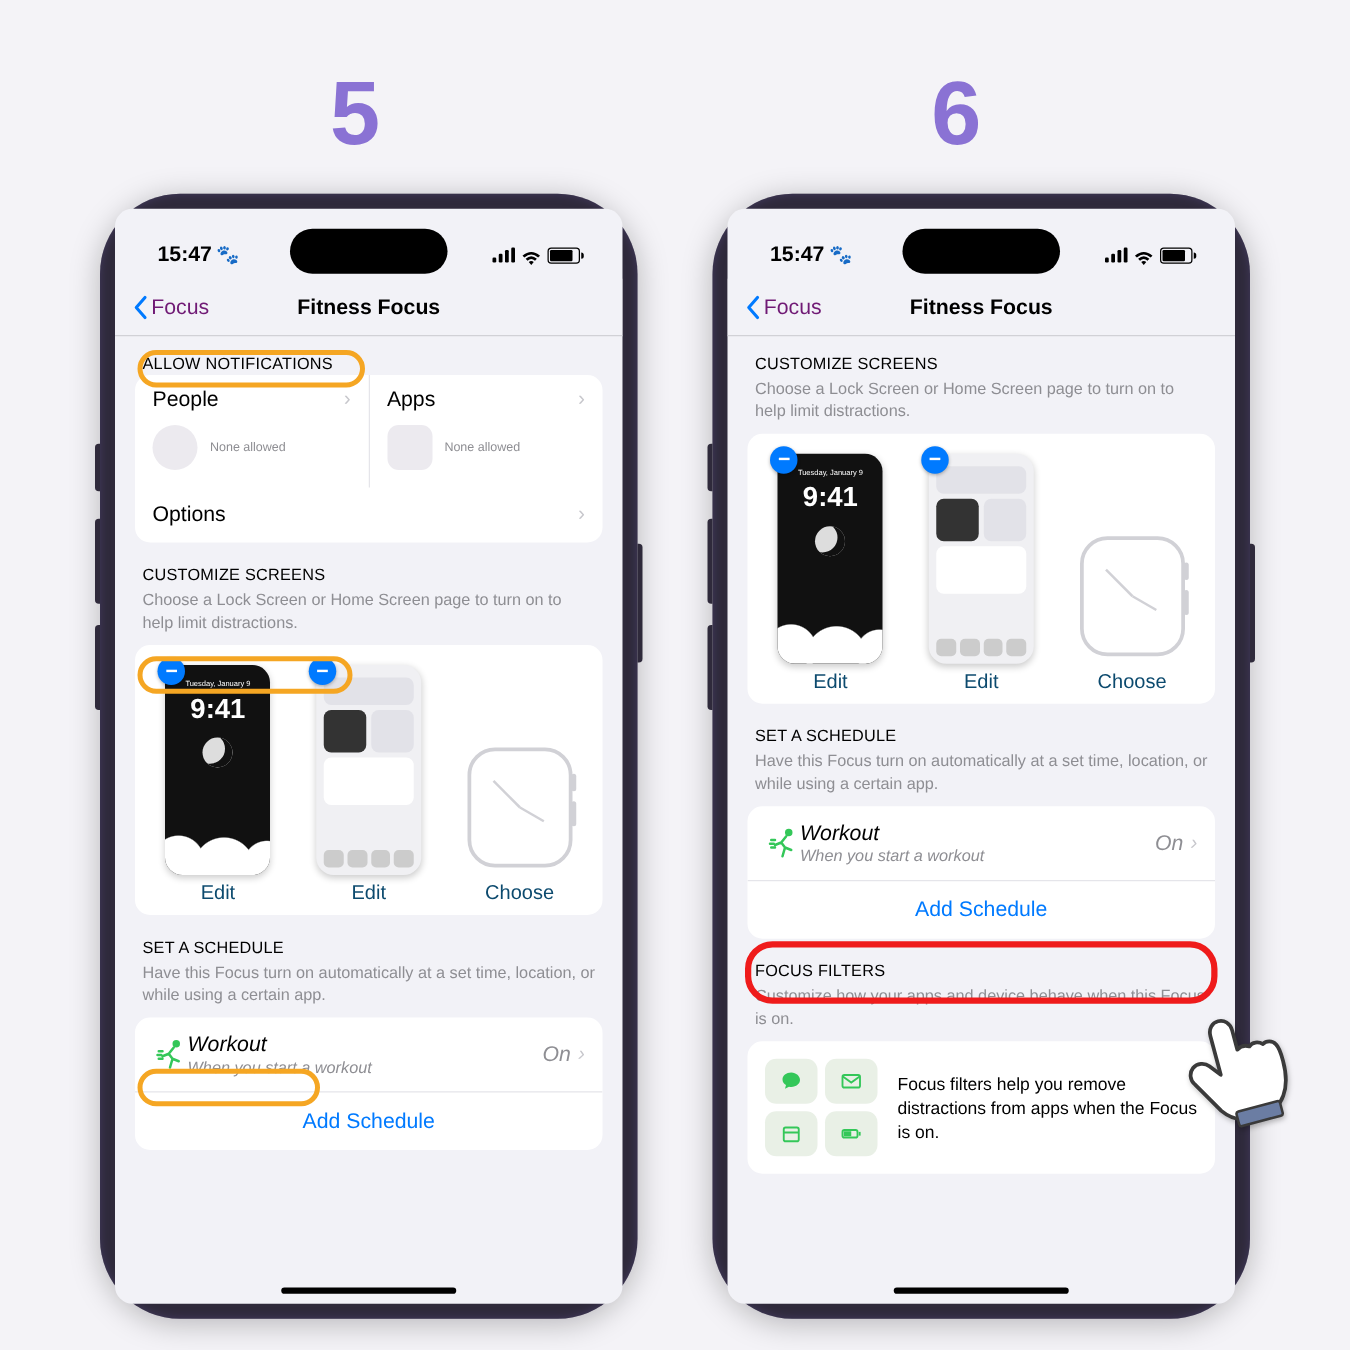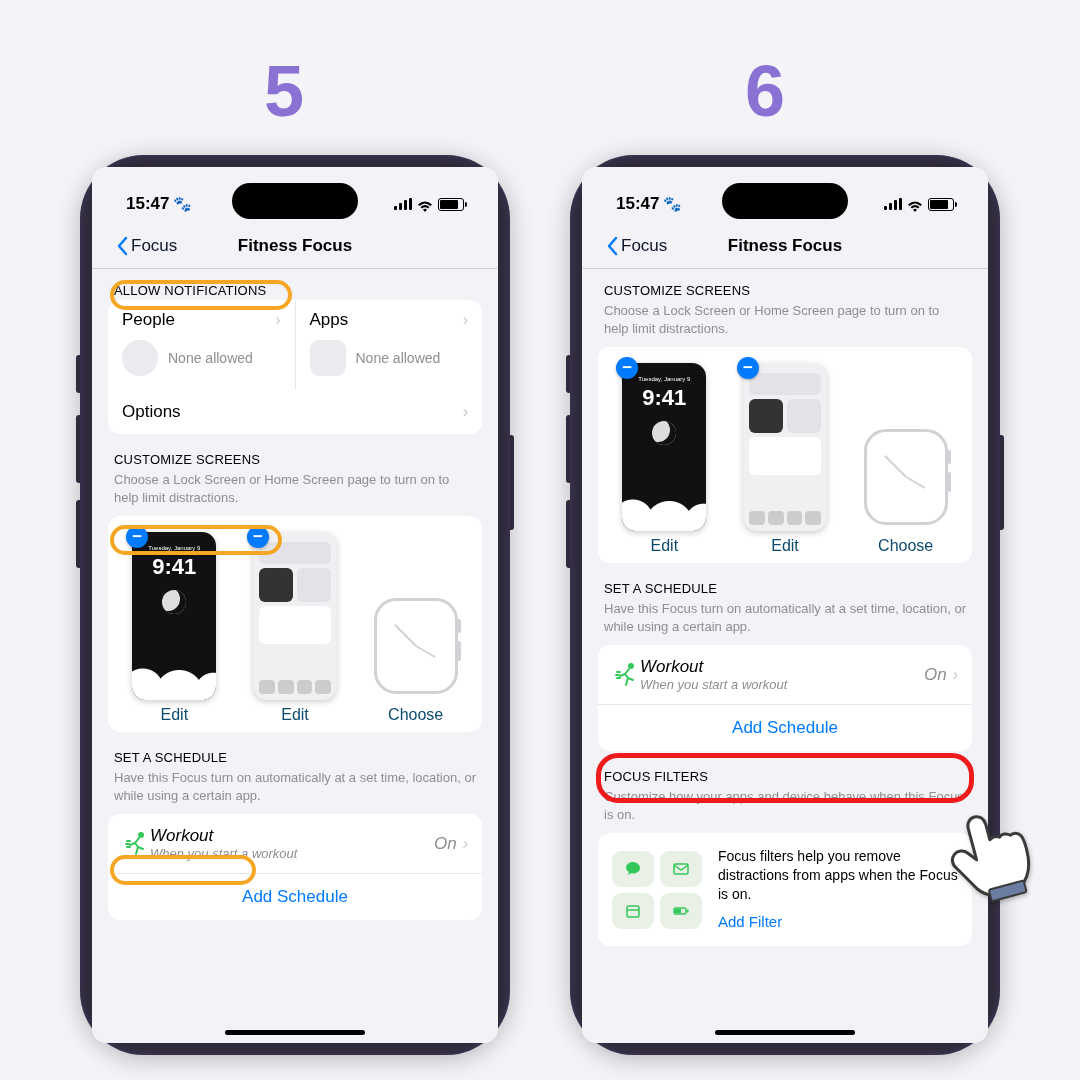--- a/index.html
+++ b/index.html
@@ -74,21 +74,21 @@
 .battery-fill { position:absolute; left:1px; top:1px; bottom:1px; width:75%; background:#000; border-radius:1px; }
 
 .nav-bar {
   position: relative;
   margin-top: 56px;
   height: 46px;
   display:flex; align-items:center; justify-content:center;
   border-bottom: 0.5px solid #d1d1d6;
   background: #f2f2f7;
 }
-.nav-back { position:absolute; left:24px; display:flex; align-items:center; gap:3px; color:#0f172a; font-size:17px; }
+.nav-back { position:absolute; left:14px; display:flex; align-items:center; gap:3px; color:#701a75; font-size:17px; }
 .nav-back svg { width:12px; height:20px; }
 .nav-title { font-weight:600; font-size:17px; }
 
 .content { position:absolute; top:102px; left:0; right:0; bottom:0; overflow:hidden; padding: 0 16px; }
 
 .section-header { font-size:13px; font-weight:400; color:#3c3c4399; text-transform:uppercase; letter-spacing:0.2px; padding: 18px 6px 2px; }
 .section-header.strong { color:#000; font-weight:400;}
 .section-sub { font-size:13px; color:#8e8e93; padding: 2px 6px 10px; line-height:1.35; }
 
 .card { background:#fff; border-radius:12px; overflow:hidden; }
@@ -97,21 +97,21 @@
 .row-title { font-size:17px; color:#000; }
 .chev { color:#c7c7cc; font-size:16px; }
 
 .two-col { display:flex; }
 .two-col .col { flex:1; padding:10px 14px 14px; }
 .two-col .col:first-child { border-right:0.5px solid #e5e5ea; }
 .col-head { display:flex; justify-content:space-between; align-items:center; font-size:17px; margin-bottom:10px; }
 .avatar-row { display:flex; align-items:center; gap:10px; }
 .avatar { width:36px; height:36px; background:#eceaef; border-radius:50%; }
 .app-square { width:36px; height:36px; background:#eceaef; border-radius:9px; }
-.none-text { font-size:14px; color:#8e8e93; }
+.none-text { font-size:10px; color:#8e8e93; }
 
 .screens-card { background:#fff; border-radius:12px; padding:16px 12px 8px; }
 .screens-row { display:flex; gap:12px; justify-content:space-between; align-items:flex-end;}
 .screen-item { flex:1; display:flex; flex-direction:column; align-items:center; gap:6px; }
 .phone-mini { width:84px; height:168px; border-radius:14px; background:#111; position:relative; overflow:hidden; box-shadow:0 2px 6px rgba(0,0,0,0.2);padding-left:24px;}
 .phone-mini.light { background:#f0f0f3; }
 .mini-remove { position:absolute; top:-6px; left:-6px; width:22px; height:22px; background:#007aff; border-radius:50%; display:flex; align-items:center; justify-content:center; color:#fff; font-weight:700; font-size:17px; z-index:3; box-shadow:0 1px 3px rgba(0,0,0,0.3);}
 .mini-wrap { position:relative; }
 .mini-time { position:absolute; top:22px; left:0; right:0; text-align:center; color:#fff; font-size:22px; font-weight:600;}
 .mini-date { position:absolute; top:13px; left:0; right:0; text-align:center; color:#fff; font-size:6px;}
@@ -452,21 +452,20 @@
           <span>
               <svg viewBox="0 0 18 18">
                 <rect x="2" y="6" width="12" height="6" rx="1.5" fill="none" stroke="#34c759" stroke-width="1.5"></rect>
                 <rect x="3" y="7" width="6" height="4" fill="#34c759"></rect>
                 <rect x="15" y="7.5" width="1.5" height="3" fill="#34c759"></rect>
               </svg>
             </span>
         </div>
         <div class="filter-text">
           <span>Focus filters help you remove distractions from apps when the Focus is on.</span>
-          <span class="add-filter">Add Filter</span>
         </div>
       </div>
     </div>
 
     <div class="home-indicator"></div>
 
     <div class="highlight-red" style="top:586px; left:14px; right:14px; height:50px;"></div>
   </div>
 </div>
 

